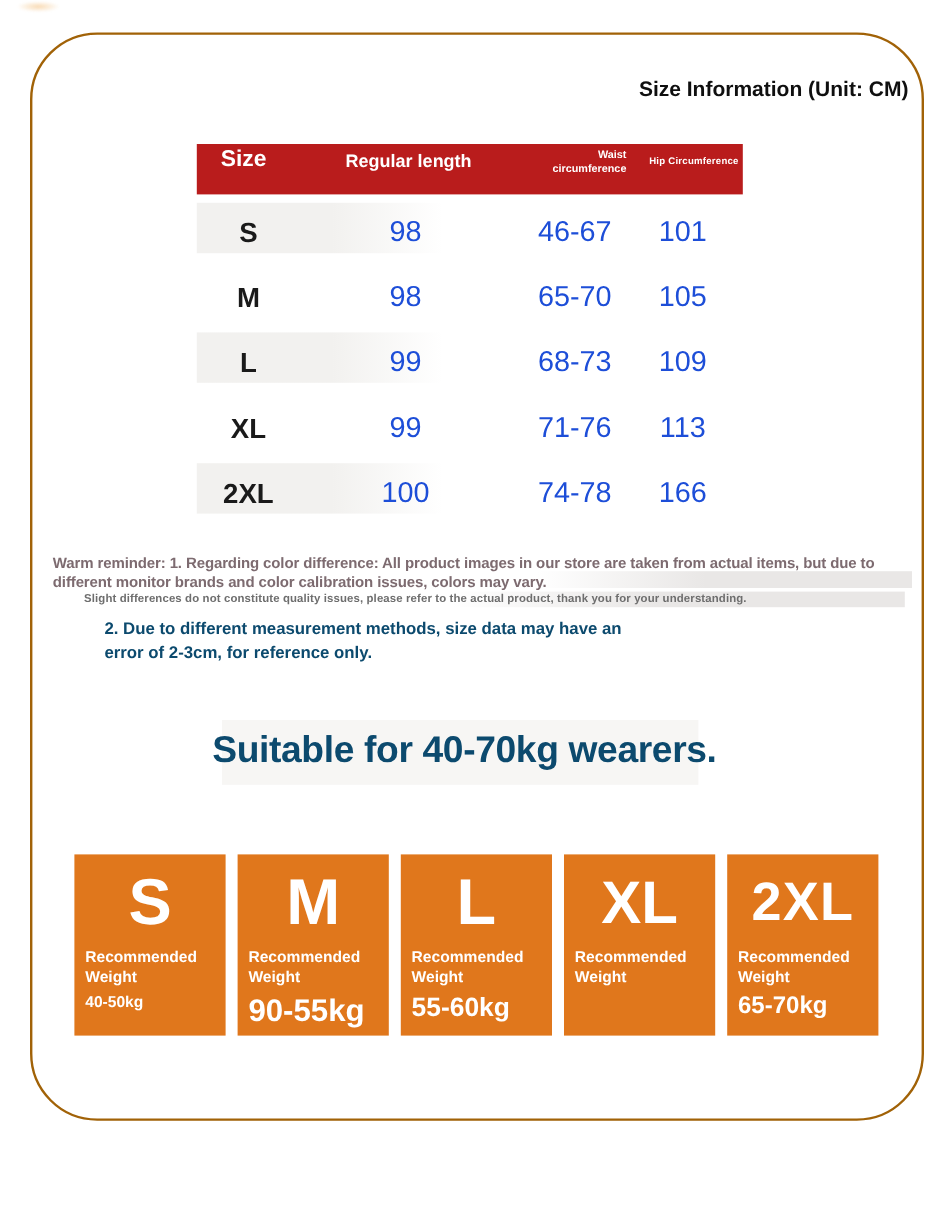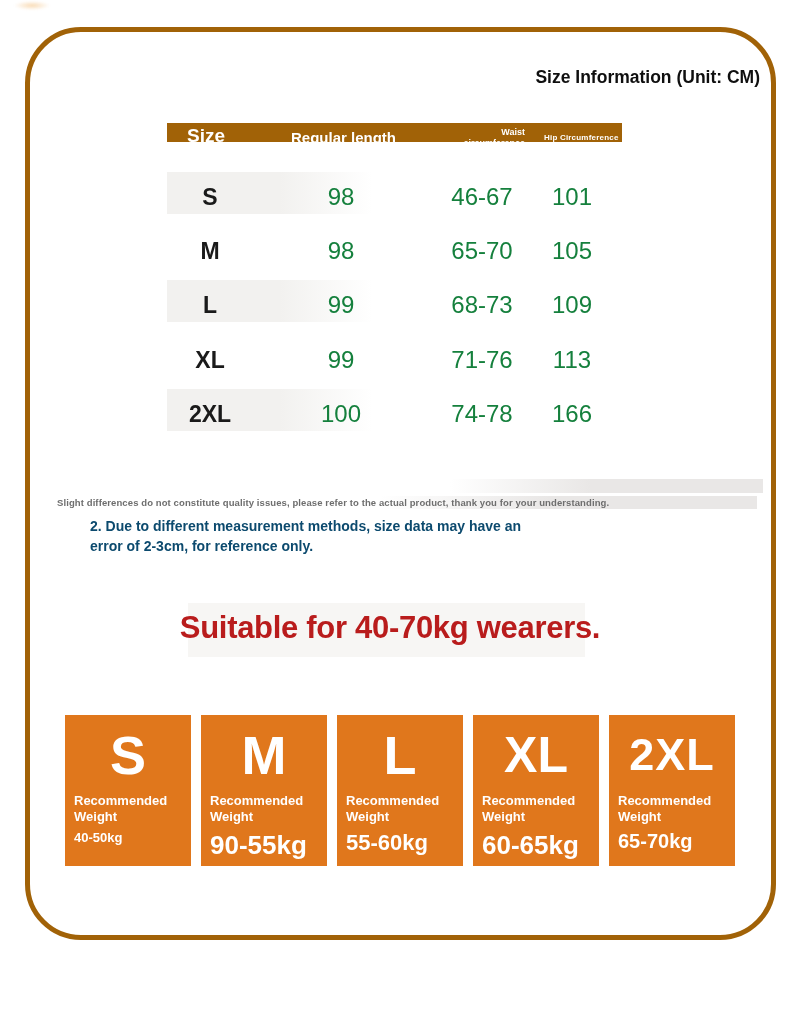--- a/index.html
+++ b/index.html
@@ -9,67 +9,67 @@
     -webkit-font-smoothing:antialiased;
   }
   .canvas{position:absolute;inset:0;}
   .smudge{
     position:absolute;left:14px;top:1px;width:36px;height:9px;
     background:radial-gradient(ellipse at center,rgba(243,188,118,.55),rgba(243,188,118,0) 70%);
     filter:blur(1px);
   }
   .card{
     position:absolute;left:25px;top:27px;width:741px;height:903px;
-    background:#ffffff;border:5px solid #a16207;border-radius:56px;
+    background:#ffffff;border:2px solid #a16207;border-radius:56px;
   }
   .title{
     position:absolute;top:35px;right:11px;
     font-size:17.5px;font-weight:700;color:#0f0f0f;white-space:nowrap;
   }
   
-  .thead{position:absolute;left:137px;top:91px;width:455px;height:19px;background:#a16207;}
+  .thead{position:absolute;left:137px;top:91px;width:455px;height:42px;background:#b91c1c;}
   .th{position:absolute;color:#ffffff;font-weight:700;}
   .th-size{left:20px;top:2px;font-size:19px;}
   .th-length{left:124px;top:6px;font-size:15px;}
   .th-waist{left:280px;top:4px;font-size:9px;line-height:11px;width:78px;text-align:right;}
   .th-hip{left:360px;top:10px;font-size:8px;white-space:nowrap;letter-spacing:.2px;padding-left:17px;}
   .stripe{
     position:absolute;left:137px;width:205px;height:42px;
     background:linear-gradient(to right,#f2f1ef 55%,rgba(242,241,239,0));
   }
   .st1{top:140px}.st2{top:248px}.st3{top:357px}
   .trow{position:absolute;left:0;width:100%;height:30px;line-height:30px;}
   .r1{top:150px}.r2{top:204px}.r3{top:258px}.r4{top:313px}.r5{top:367px}
   .cell{
     position:absolute;transform:translateX(-50%);white-space:nowrap;
-    font-size:24px;font-weight:400;color:#15803d;
+    font-size:24px;font-weight:400;color:#1d4ed8;
   }
   .c1{left:180px;font-size:23px;font-weight:700;color:#1a1a1a;}
   .c2{left:311px}.c3{left:452px}.c4{left:542px}
   
   .band{position:absolute;background:linear-gradient(to right,rgba(233,231,230,0),#e9e7e6 45%);}
   .band1{left:420px;right:8px;top:447px;height:14px;}
   .band2{left:350px;right:14px;top:464px;height:13px;}
   .reminder{
     position:absolute;left:17px;top:433px;width:706px;
     font-size:12.5px;font-weight:700;color:#7d6b70;line-height:15.5px;letter-spacing:-.1px;
   }
   .reminder-small{
-    position:absolute;left:27px;top:465px;
+    position:absolute;left:43px;top:465px;
     font-size:9.5px;font-weight:700;color:#6e6e6e;letter-spacing:.1px;
   }
   .reminder-red{
     position:absolute;left:60px;top:484px;width:452px;
     font-size:14px;font-weight:700;color:#0c4a6e;line-height:20px;
   }
   
   .suitable-band{position:absolute;left:158px;top:571px;width:397px;height:54px;background:#f7f6f4;}
   .suitable{
     position:absolute;left:40px;top:578px;width:640px;text-align:center;
-    font-size:31px;font-weight:700;color:#b91c1c;letter-spacing:-.3px;
+    font-size:31px;font-weight:700;color:#0c4a6e;letter-spacing:-.3px;
   }
   
   .wcard{position:absolute;top:683px;width:126px;height:151px;background:#e0771c;color:#ffffff;}
   .w1{left:35px}.w2{left:171px}.w3{left:307px}.w4{left:443px}.w5{left:579px}
   .wletter{height:72px;line-height:80px;text-align:center;font-weight:700;font-size:54px;}
   .w4 .wletter{font-size:50px;}
   .w5 .wletter{font-size:45px;letter-spacing:1px;}
   .wlabel{margin:6px 0 0 9px;width:105px;font-size:13px;font-weight:700;line-height:16px;}
   .wrange{margin:5px 0 0 9px;font-weight:700;}
   .w1 .wrange{font-size:13px}
@@ -125,20 +125,21 @@
     </div>
     <div class="trow r5">
       <span class="cell c1">2XL</span>
       <span class="cell c2">100</span>
       <span class="cell c3">74-78</span>
       <span class="cell c4">166</span>
     </div>
 
     <div class="band band1"></div>
     <div class="band band2"></div>
+    <div class="reminder">Warm reminder: 1. Regarding color difference: All product images in our store are taken from actual items, but due to different monitor brands and color calibration issues, colors may vary.</div>
     <div class="reminder-small">Slight differences do not constitute quality issues, please refer to the actual product, thank you for your understanding.</div>
     <div class="reminder-red">2. Due to different measurement methods, size data may have an error of 2-3cm, for reference only.</div>
 
     <div class="suitable-band"></div>
     <div class="suitable">Suitable for 40-70kg wearers.</div>
 
     <div class="wcard w1">
       <div class="wletter">S</div>
       <div class="wlabel">Recommended Weight</div>
       <div class="wrange">40-50kg</div>
@@ -149,21 +150,20 @@
       <div class="wrange">90-55kg</div>
     </div>
     <div class="wcard w3">
       <div class="wletter">L</div>
       <div class="wlabel">Recommended Weight</div>
       <div class="wrange">55-60kg</div>
     </div>
     <div class="wcard w4">
       <div class="wletter">XL</div>
       <div class="wlabel">Recommended Weight</div>
-      <div class="wrange">60-65kg</div>
     </div>
     <div class="wcard w5">
       <div class="wletter">2XL</div>
       <div class="wlabel">Recommended Weight</div>
       <div class="wrange">65-70kg</div>
     </div>
 
   </div>
 </div>
 

